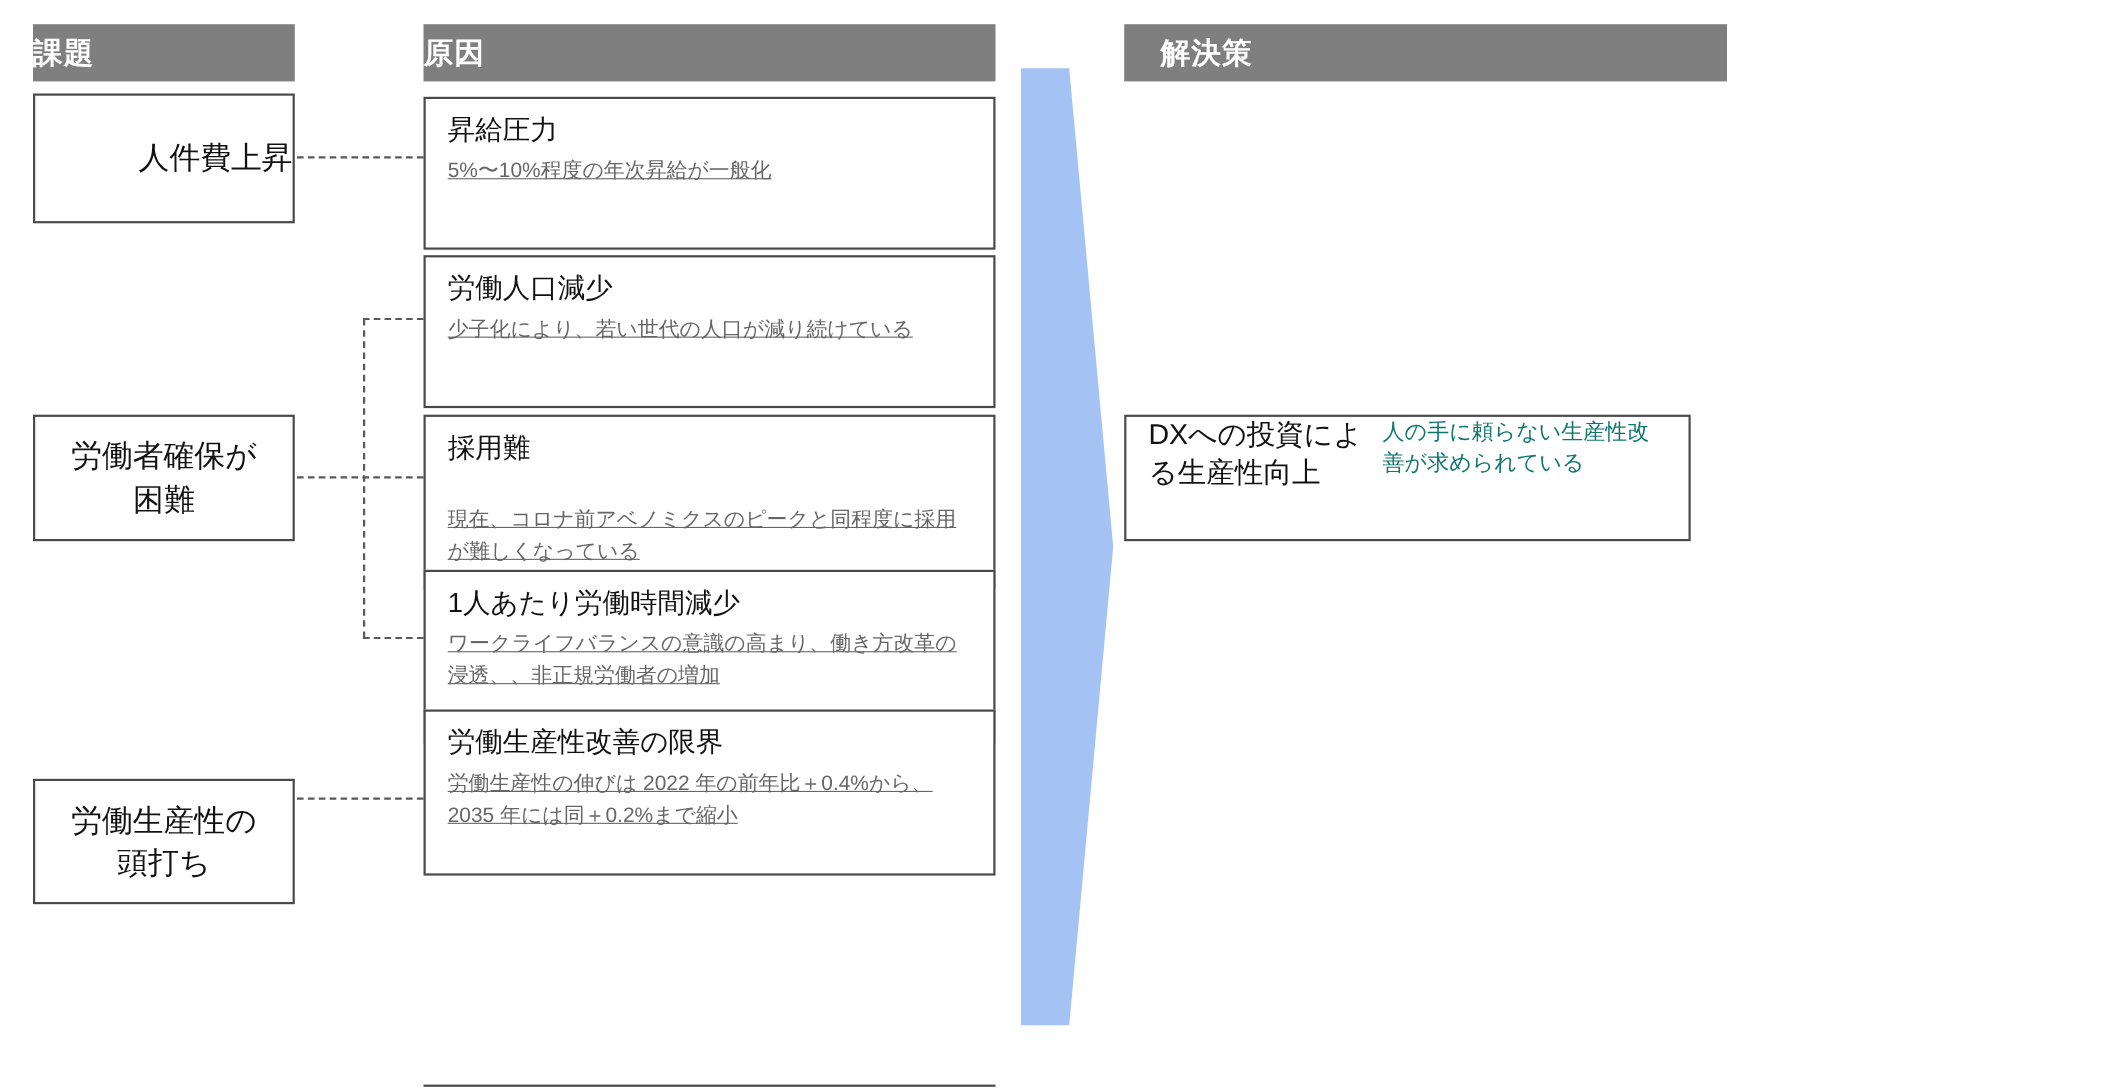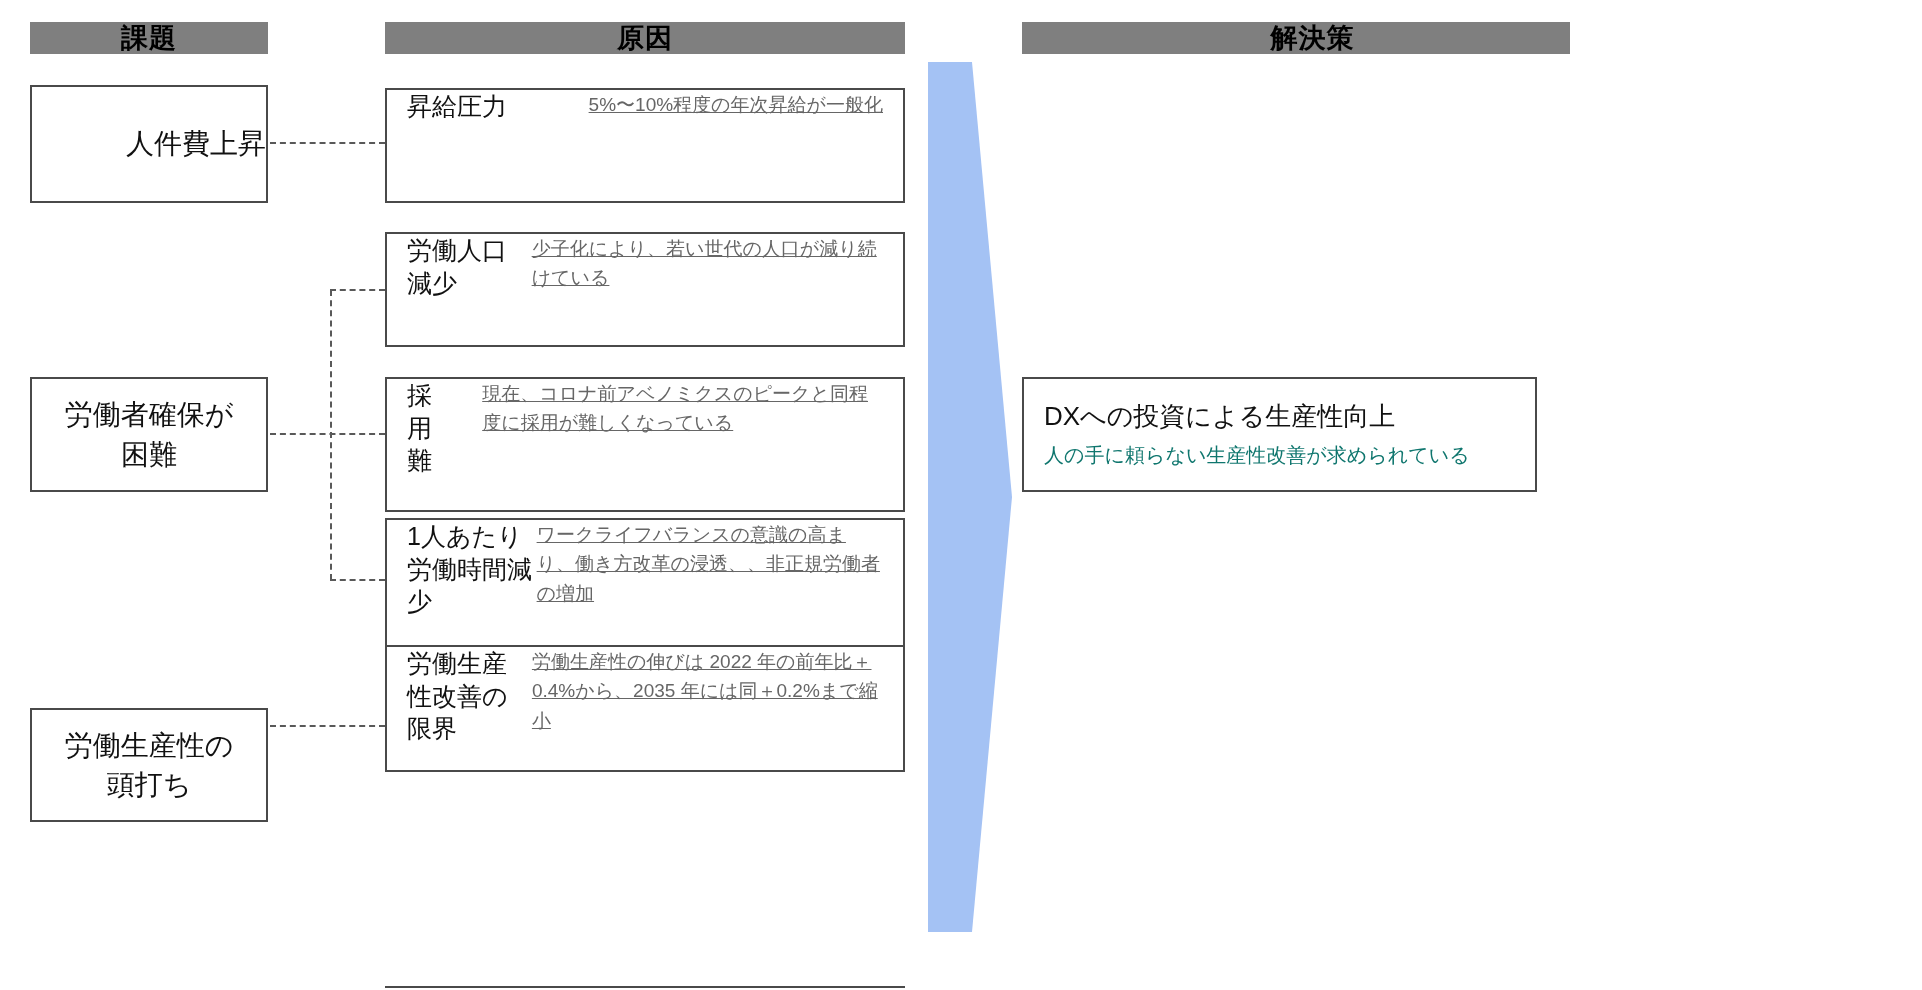--- a/index.html
+++ b/index.html
@@ -1,43 +1,43 @@
 <!DOCTYPE html>
 <html><head>
 <meta charset="utf-8">
 <style>
   html,body{margin:0;padding:0;background:#ffffff;}
   body{font-family:"Liberation Sans","DejaVu Sans",sans-serif;}
   #canvas{position:relative;width:1922px;height:990px;background:#ffffff;overflow:hidden;}
 
   .col-header{
-    position:absolute;height:32px;background:#7f7f7f;color:#000000;
-    display:flex;align-items:center;justify-content:center;
+    position:absolute;height:52px;background:#7f7f7f;color:#ffffff;
+    display:flex;align-items:center;
     font-size:27px;font-weight:bold;letter-spacing:1px;
   }
 
   .issue-box{
     position:absolute;left:30px;width:234px;background:#ffffff;
     border:2px solid #4a4a4a;display:flex;flex-direction:column;
     align-items:center;justify-content:center;text-align:center;
     font-size:28px;color:#111111;line-height:1.4;
   }
 
   .cause-box{
     position:absolute;left:385px;width:476px;background:#ffffff;
-    border:2px solid #4a4a4a;padding:0 20px;
-    display:flex;flex-direction:row;justify-content:space-between;
+    border:2px solid #4a4a4a;padding:12px 20px;
+    display:flex;flex-direction:column;justify-content:flex-start;
   }
   .cause-title{font-size:25px;color:#111111;line-height:1.3;margin-bottom:6px;}
   .cause-desc{font-size:19px;color:#666666;line-height:1.55;text-decoration:underline;}
 
   .solution-box{
     position:absolute;left:1022px;top:377px;width:471px;height:111px;background:#ffffff;
     border:2px solid #4a4a4a;padding:0 20px;
-    display:flex;flex-direction:column;justify-content:center;
+    display:flex;justify-content:center;
   }
   .solution-title{font-size:26px;color:#111111;line-height:1.3;margin-bottom:8px;}
   .solution-desc{font-size:20px;color:#0f766e;line-height:1.4;}
 
   .dash-h{position:absolute;border-top:2px dashed #595959;height:0;}
   .dash-v{position:absolute;border-left:2px dashed #595959;width:0;}
 
   .arrow-svg{position:absolute;left:928px;top:60px;}
   .cutoff-line{position:absolute;left:385px;top:986px;width:520px;height:2px;background:#4a4a4a;}
 </style>

